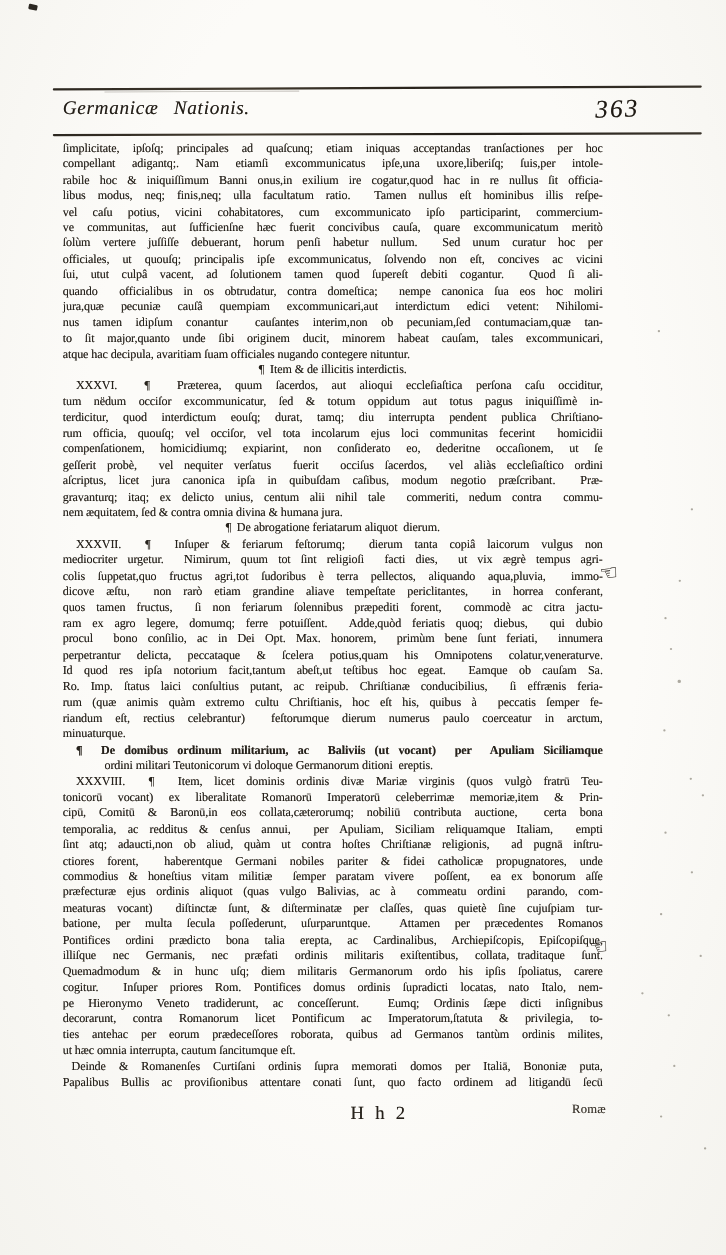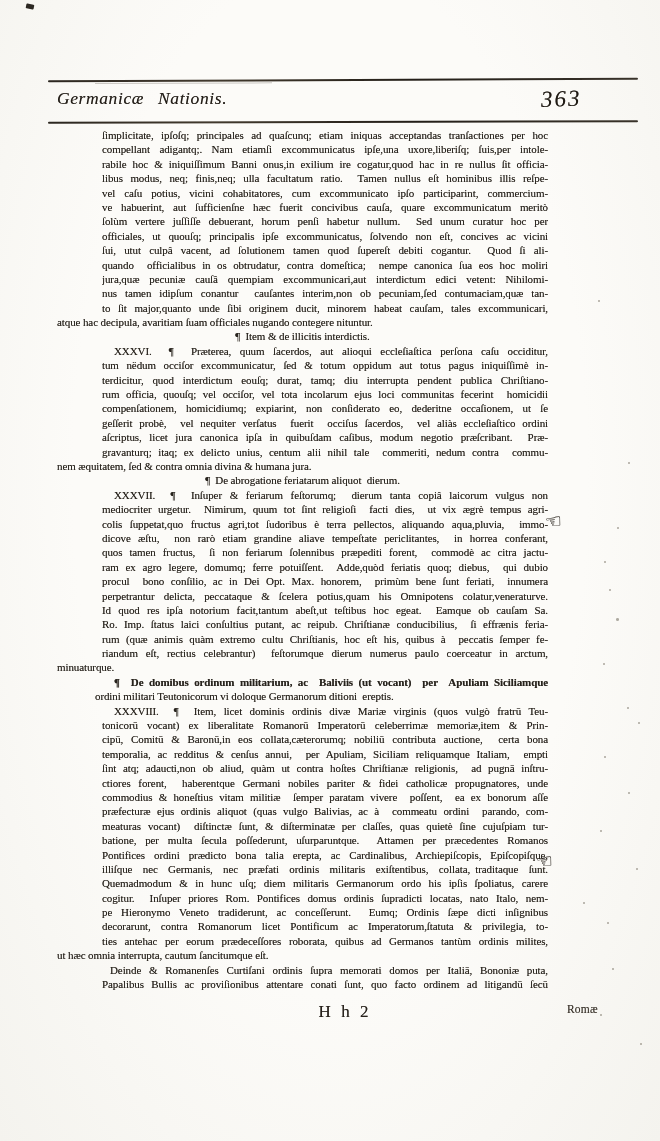--- a/index.html
+++ b/index.html
@@ -26,36 +26,36 @@
     font-style:italic;font-size:23px;letter-spacing:2px;color:#1f1a14;
     transform:rotate(-2deg);text-shadow:0 0 .4px rgba(34,27,18,.5);
   }
   
   .text-block{position:absolute;left:57px;top:128px;width:491px;}
   .line{
     height:14.4px;line-height:14.5px;font-size:11px;letter-spacing:-0.1px;
     overflow:hidden;white-space:normal;
     text-shadow:0 0 .35px rgba(36,28,18,.55);
   }
-  .a-j{text-align:justify;text-align-last:justify;margin-left:45px;}
+  .a-j{text-align:justify;text-align-last:justify;}
   .a-l{text-align:center;text-align-last:left;}
   .a-c{text-align:left;text-align-last:center;}
   
   .manicule{
     position:absolute;font-family:"DejaVu Sans",sans-serif;
     font-size:19px;color:#2a2520;line-height:1;transform:rotate(-6deg);
     text-shadow:0 0 .4px rgba(34,27,18,.6);
   }
   
   .footer-sig{
     position:absolute;left:300px;top:1002px;width:90px;text-align:center;
     font-size:17px;letter-spacing:3px;color:#26211b;text-shadow:0 0 .35px rgba(36,28,18,.5);
   }
   .catchword{
-    position:absolute;left:567px;top:1003px;font-size:11.5px;color:#3a342c;
+    position:absolute;left:520px;top:1003px;font-size:11.5px;color:#3a342c;
     letter-spacing:.2px;text-shadow:0 0 .3px rgba(36,28,18,.45);
   }
   
   .speck{position:absolute;border-radius:50%;background:#6e6759;opacity:.55;}
   .corner-mark{position:absolute;left:26px;top:4px;width:8px;height:5px;background:#2c2822;border-radius:1px;transform:rotate(12deg);}
 </style>
 </head>
 <body>
 
 <div class="page">
@@ -67,21 +67,21 @@
   <div class="page-number">363</div>
   <div class="rule rule-bottom"></div>
 
   <div class="text-block">
       <div class="block paragraph">
         <div class="line a-j">ſimplicitate, ipſoſq; principales ad quaſcunq; etiam iniquas acceptandas tranſactiones per hoc</div>
         <div class="line a-j">compellant adigantq;. Nam etiamſi excommunicatus ipſe,una uxore,liberiſq; ſuis,per intole-</div>
         <div class="line a-j">rabile hoc &amp; iniquiſſimum Banni onus,in exilium ire cogatur,quod hac in re nullus ſit officia-</div>
         <div class="line a-j">libus modus, neq; finis,neq; ulla facultatum ratio.&nbsp; Tamen nullus eſt hominibus illis reſpe-</div>
         <div class="line a-j">vel caſu potius, vicini cohabitatores, cum excommunicato ipſo participarint, commercium-</div>
-        <div class="line a-j">ve habuerint, aut ſufficienſne hæc fuerit concivibus cauſa, quare excommunicatum meritò</div>
+        <div class="line a-j">ve communitas, aut ſufficienſne hæc fuerit concivibus cauſa, quare excommunicatum meritò</div>
         <div class="line a-j">ſolùm vertere juſſiſſe debuerant, horum penſi habetur nullum.&nbsp; Sed unum curatur hoc per</div>
         <div class="line a-j">officiales, ut quouſq; principalis ipſe excommunicatus, ſolvendo non eſt, concives ac vicini</div>
         <div class="line a-j">ſui, utut culpâ vacent, ad ſolutionem tamen quod ſupereſt debiti cogantur.&nbsp; Quod ſi ali-</div>
         <div class="line a-j">quando&nbsp; officialibus in os obtrudatur, contra domeſtica;&nbsp; nempe canonica ſua eos hoc moliri</div>
         <div class="line a-j">jura,quæ pecuniæ cauſâ quempiam excommunicari,aut interdictum edici vetent: Nihilomi-</div>
         <div class="line a-j">nus tamen idipſum conantur&nbsp; cauſantes interim,non ob pecuniam,ſed contumaciam,quæ tan-</div>
         <div class="line a-j">to ſit major,quanto unde ſibi originem ducit, minorem habeat cauſam, tales excommunicari,</div>
         <div class="line a-l">atque hac decipula, avaritiam ſuam officiales nugando contegere nituntur.</div>
       </div>
       <div class="block heading">

